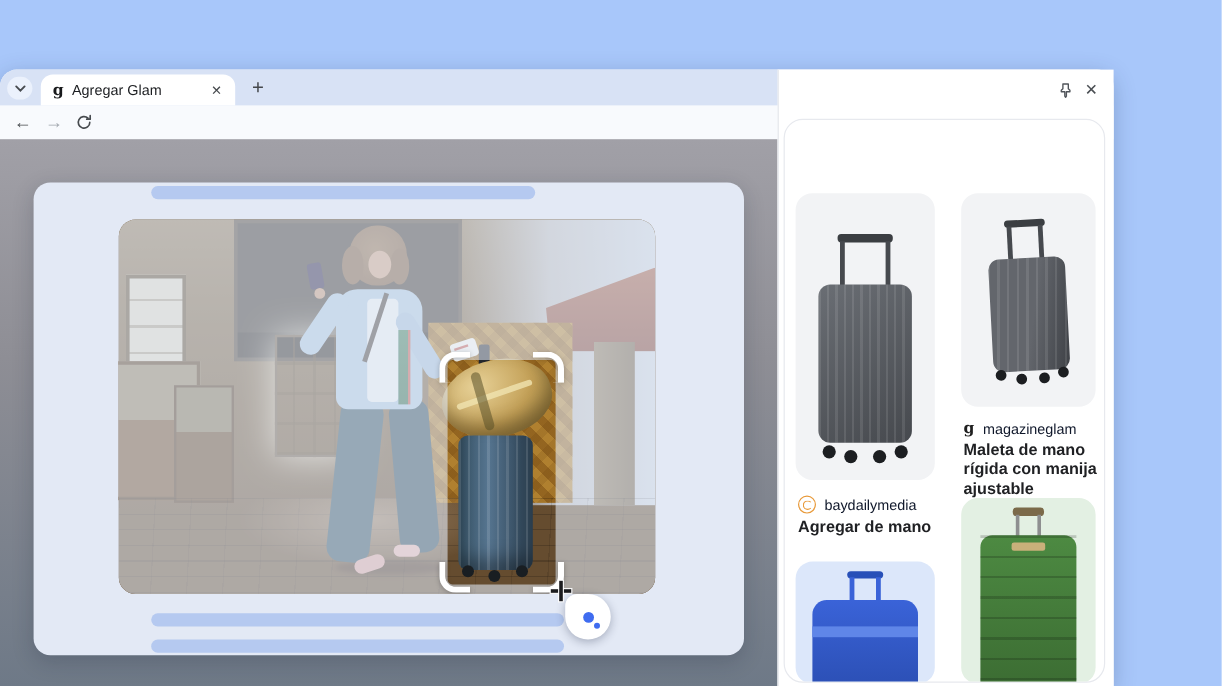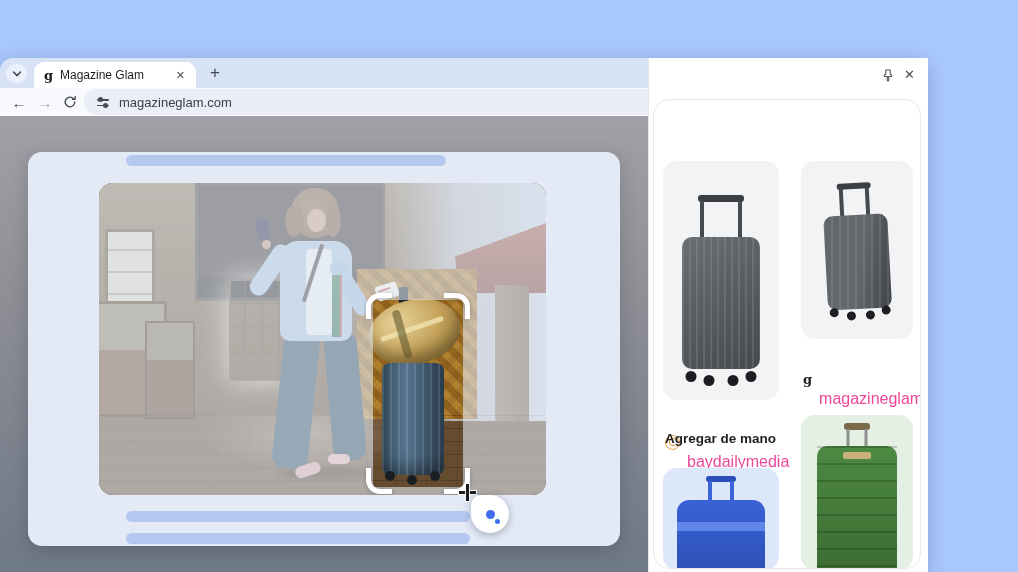--- a/index.html
+++ b/index.html
@@ -185,21 +185,21 @@
   .gr-bar { top:8px; width:26px; height:7px; background:#7b6a4a; border-radius:3px; }
   .gr-postL { top:14px; margin-left:-9px; width:3px; height:18px; background:#8e8f90; }
   .gr-postR { top:14px; margin-left:9px; width:3px; height:18px; background:#8e8f90; }
   .gr-body { top:31px; width:80px; height:124px; border-radius:10px 10px 0 0; background:linear-gradient(180deg,#4d8a42,#3c6d33); }
   .gr-body::before { content:""; position:absolute; inset:0; background:repeating-linear-gradient(180deg,rgba(0,0,0,.18) 0 2px,transparent 2px 17px); }
   .gr-body::after { content:""; position:absolute; left:26px; top:6px; width:28px; height:7px; background:#c9b07a; border-radius:2px; }
 
   .srcrow { position:absolute; display:flex; align-items:center; gap:7px; }
   .src1 { left:11px; top:313px; } 
   .src2 { left:149px; top:250px; }
-  .srctxt { font-size:16px; color:#ec4899;margin-top:40px; }
+  .srctxt { font-size:12px; color:#0f172a; }
   .bayic { width:15px; height:15px; border:1.6px solid #e89a3a; border-radius:50%; position:relative; }
   .bayic::after { content:""; position:absolute; left:2.5px; top:2.5px; width:6px; height:6px; border:1.6px solid #e89a3a; border-radius:50%; border-right-color:transparent; }
   .mgic { font-family:"DejaVu Serif","Liberation Serif",serif; font-weight:bold; font-size:13px; color:#1f1f1f; }
   .ptitle { position:absolute; font-size:13.5px; font-weight:bold; color:#1f2023; line-height:1.22; }
   .pt1 { left:11px; top:331px; width:116px; }
   .pt2 { left:149px; top:267px; width:112px; }
 
   svg { display:block; }
 </style>
 </head>
@@ -208,21 +208,21 @@
 <div class="win">
 
   <div class="tabstrip">
     <div class="tab-search">
       <svg width="10" height="8" viewBox="0 0 10 8">
           <path d="M1.5 2l3.5 3.5L8.5 2" stroke="#474b4f" stroke-width="1.6" fill="none" stroke-linecap="round"></path>
         </svg>
     </div>
     <div class="tab">
       <span class="fav">g</span>
-      <span class="ttl">Magazine Glam</span>
+      <span class="ttl">Agregar Glam</span>
       <span class="cls">✕</span>
     </div>
     <div class="newtab">+</div>
     <div class="winctl wc-min">
         <i></i>
       </div>
     <div class="winctl wc-max">
         <i></i>
       </div>
     <div class="winctl wc-cls">
@@ -231,37 +231,20 @@
   </div>
 
   <div class="toolbar">
     <div class="navic nav-back">←</div>
     <div class="navic nav-fwd">→</div>
     <div class="navic nav-rel">
       <svg width="14" height="14" viewBox="0 0 16 16">
           <path d="M13.5 8a5.5 5.5 0 1 1-1.7-4" stroke="#474b4f" stroke-width="1.6" fill="none" stroke-linecap="round"></path>
           <path d="M13.9 1.6v3.3h-3.3" stroke="#474b4f" stroke-width="1.6" fill="none" stroke-linecap="round" stroke-linejoin="round"></path>
         </svg>
-    </div>
-    <div class="omnibox">
-      <span class="tune">
-          <b class="t1"></b>
-          <b class="t2"></b>
-          <span class="d1"></span>
-          <span class="d2"></span>
-        </span>
-      <span class="url">magazineglam.com</span>
-      <span class="lens lens16 omni-lens">
-          <i class="tl"></i>
-          <i class="tr"></i>
-          <i class="bl"></i>
-          <i class="ctr"></i>
-          <i class="dbr"></i>
-        </span>
-      <span class="omni-star">☆</span>
     </div>
     <span class="ext"></span>
     <span class="tsep sep1"></span>
     <div class="lensbtn">
       <span class="lens lens16">
           <i class="tl"></i>
           <i class="tr"></i>
           <i class="bl"></i>
           <i class="ctr"></i>
           <i class="dbr"></i>
@@ -385,20 +368,21 @@
     <div class="srcrow src1">
       <span class="bayic"></span>
       <span class="srctxt">baydailymedia</span>
     </div>
     <div class="ptitle pt1">Agregar de mano</div>
 
     <div class="srcrow src2">
       <span class="mgic">g</span>
       <span class="srctxt">magazineglam</span>
     </div>
+    <div class="ptitle pt2">Maleta de mano rígida con manija ajustable</div>
 
     <div class="pcard pc3">
       <span class="ph g1 b-bar"></span>
       <span class="ph g1 b-postL"></span>
       <span class="ph g1 b-postR"></span>
       <span class="ph g1 b-body"></span>
     </div>
 
     <div class="pcard pc4">
       <span class="ph g1 gr-bar"></span>

